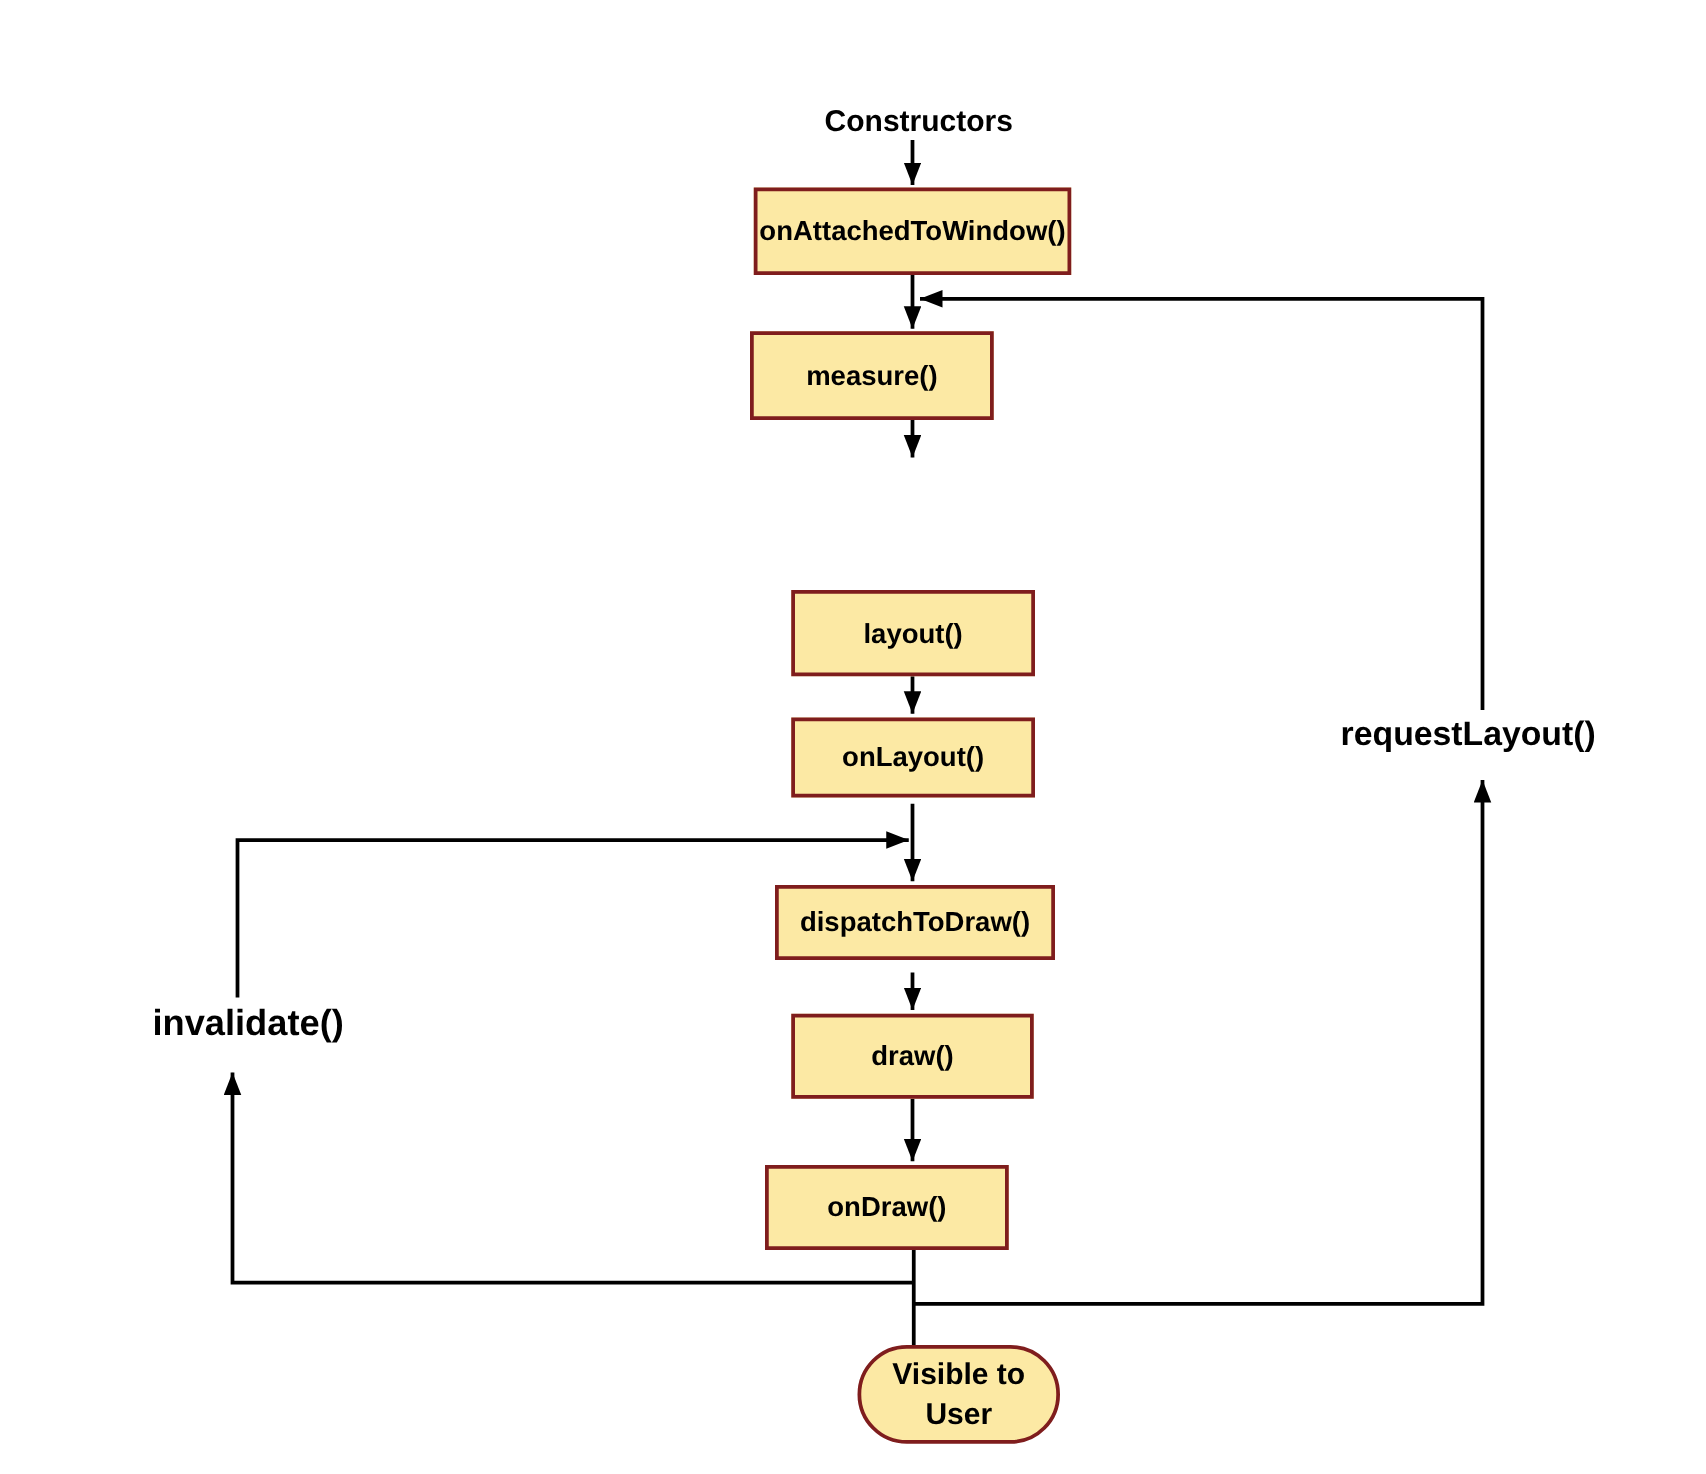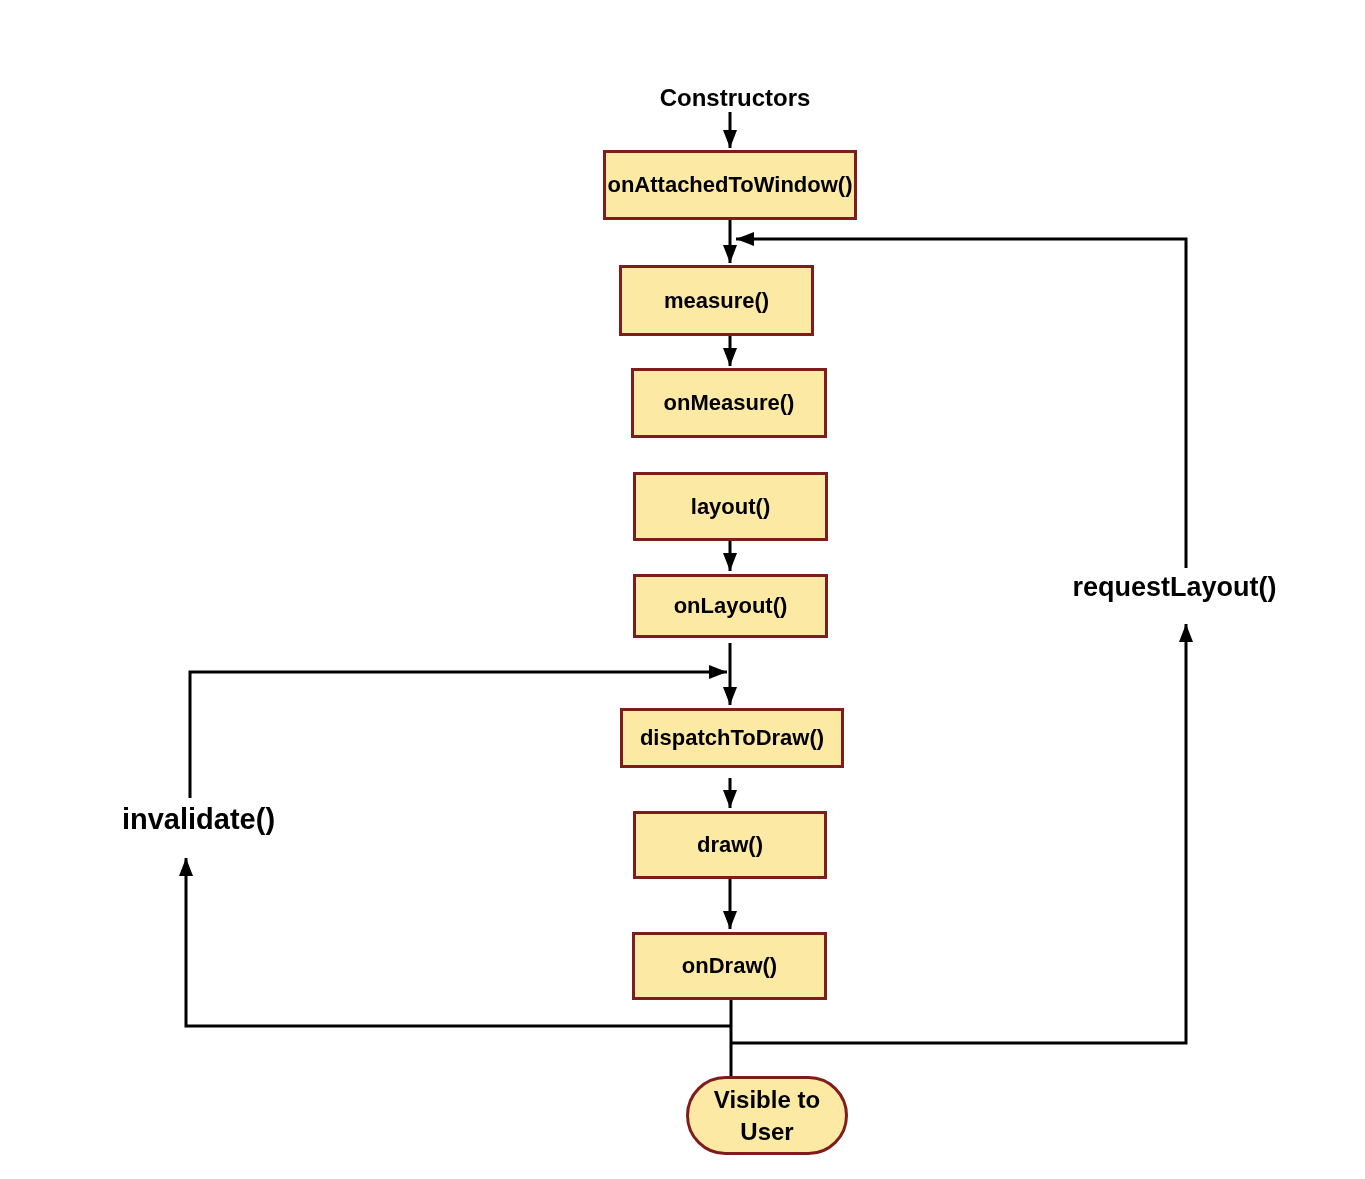--- a/index.html
+++ b/index.html
@@ -49,27 +49,27 @@
     color: #000000;
     text-align: center;
     white-space: nowrap;
   }
   .flow-label.start   { left: 635px;  top: 84px;  width: 200px; font-size: 24px; }
   .flow-label.invalid { left: 106px;  top: 803px; width: 185px; font-size: 29px; }
   .flow-label.reqlay  { left: 1072px; top: 572px; width: 205px; font-size: 27px; }
 
   
   .n0 { left: 603px; top: 150px;  width: 254px; height: 70px; }
-  .n1 { left: 619px; top: 265px;  width: 195px; height: 71px; }
+  .n1 { left: 600px; top: 265px;  width: 195px; height: 71px; }
   .n2 { left: 631px; top: 368px;  width: 196px; height: 70px; }
   .n3 { left: 633px; top: 472px;  width: 195px; height: 69px; }
   .n4 { left: 633px; top: 574px;  width: 195px; height: 64px; }
   .n5 { left: 620px; top: 708px;  width: 224px; height: 60px; }
   .n6 { left: 633px; top: 811px;  width: 194px; height: 68px; }
-  .n7 { left: 632px; top: 932px;  width: 195px; height: 68px; }
+  .n7 { left: 612px; top: 932px;  width: 195px; height: 68px; }
   .n8 { left: 686px; top: 1076px; width: 162px; height: 79px; }
 </style>
 </head>
 <body>
 
 <div class="canvas">
 
   <svg class="edges" viewBox="0 0 1365 1179" xmlns="http://www.w3.org/2000/svg">
     <defs>
       <marker id="arrow" markerUnits="userSpaceOnUse" markerWidth="22" markerHeight="18" refX="18" refY="7" orient="auto">
@@ -103,21 +103,20 @@
       <path d="M 1186 568 L 1186 239 L 736 239" marker-end="url(#arrow)"></path>
     </g>
   </svg>
 
   <div class="flow-label start">Constructors</div>
 
   <div class="node n0">onAttachedToWindow()</div>
 
   <div class="node n1">measure()</div>
 
-  <div class="node n2">onMeasure()</div>
 
   <div class="node n3">layout()</div>
 
   <div class="node n4">onLayout()</div>
 
   <div class="node n5">dispatchToDraw()</div>
 
   <div class="node n6">draw()</div>
 
   <div class="node n7">onDraw()</div>

